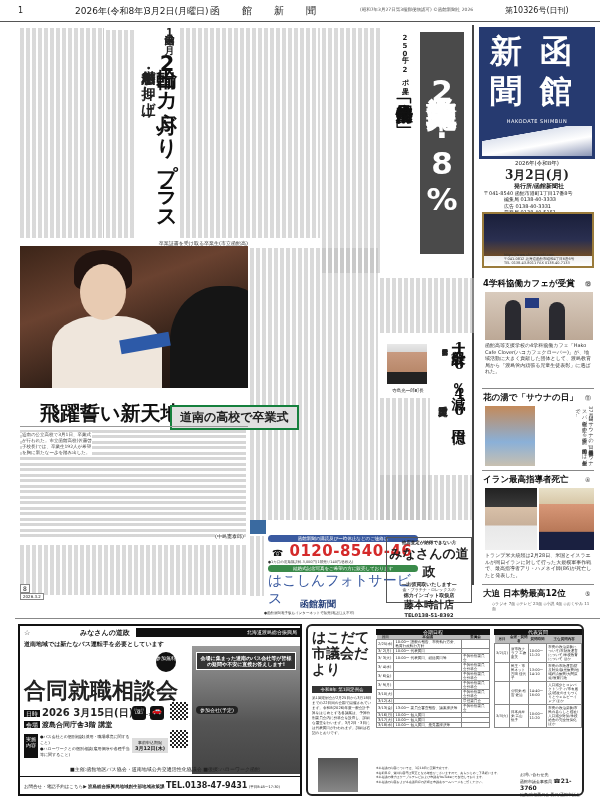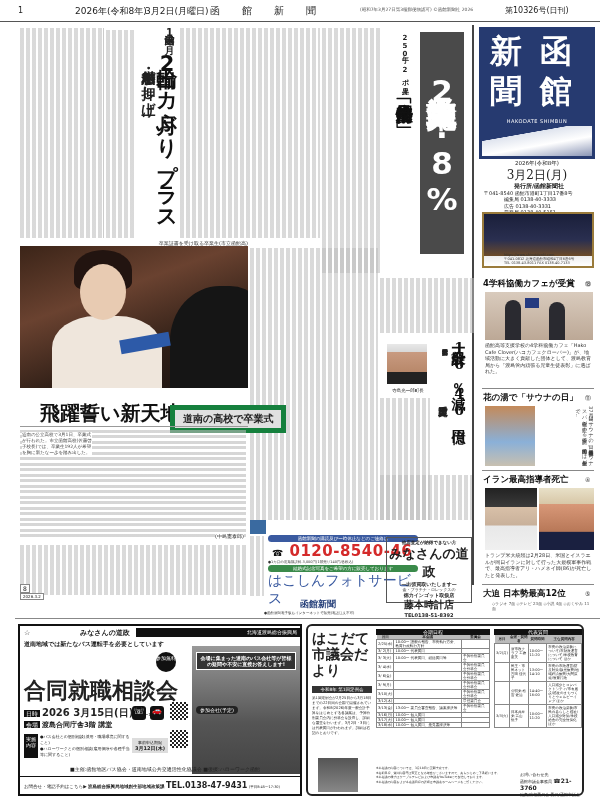--- a/index.html
+++ b/index.html
@@ -58,21 +58,21 @@
 
 <div class="abs logo">
   <span class="k" style="left:8px;top:4px">新</span>
   <span class="k" style="left:58px;top:4px">函</span>
   <span class="k" style="left:8px;top:44px">聞</span>
   <span class="k" style="left:58px;top:44px">館</span>
   <span class="en">HAKODATE SHIMBUN</span>
   <div class="mtn"></div>
 </div>
 <div class="abs" style="left:480px;top:160px;width:114px;text-align:center;font-size:5.5px">2026年(令和8年)</div>
-<div class="abs" style="left:480px;top:167px;width:114px;text-align:center;font-family:'DejaVu Serif',serif;font-weight:normal;font-size:12px">3月2日(月)</div>
+<div class="abs" style="left:480px;top:167px;width:114px;text-align:center;font-family:'DejaVu Serif',serif;font-weight:bold;font-size:12px">3月2日(月)</div>
 <div class="abs" style="left:484px;top:183px;width:110px;font-size:5px;line-height:6.5px">
   <div style="text-align:center;font-weight:bold;font-size:6px">発行所/函館新聞社</div>
   <div>〒041-8540 函館市港町1丁目17番8号</div>
   <div style="padding-left:20px">編集局 0138-40-3333</div>
   <div style="padding-left:20px">広告 0138-40-3331</div>
   <div style="padding-left:20px">営業局 0138-40-5151</div>
   <div style="padding-left:20px">販売事業部 0138-40-4141</div>
 </div>
 
 <div class="abs" style="left:482px;top:212px;width:112px;height:56px;border:2px solid #9a7b3b;background:linear-gradient(180deg,#1a1f3a 0%,#2a2f50 50%,#6a4a2a 80%,#eee 81%,#fff 100%)">
@@ -120,21 +120,21 @@
 <div class="abs filler" style="left:380px;top:278px;width:96px;height:55px"></div>
 <div class="abs" style="left:387px;top:344px;width:40px;height:40px;background:linear-gradient(180deg,#e8e8e8 0%,#d8d8d8 20%,#c89a80 21%,#b8886a 70%,#222 71%)"></div>
 <div class="abs" style="left:383px;top:388px;width:50px;font-size:4.5px;text-align:center">寺島光一郎町長</div>
 <div class="abs vtext" style="left:450px;top:340px;font-family:'DejaVu Serif',serif;font-weight:900;font-size:14px;color:#111">一般会計16％減46億円</div>
 <div class="abs vtext" style="left:440px;top:344px;font-size:6px;font-weight:bold">乙部町予算案</div>
 <div class="abs vtext" style="left:436px;top:400px;font-family:'DejaVu Serif',serif;font-weight:bold;font-size:9px">大型建設完了で</div>
 <div class="abs filler" style="left:380px;top:398px;width:50px;height:122px"></div>
 <div class="abs filler" style="left:380px;top:475px;width:92px;height:45px"></div>
 
 <div class="abs" style="left:40px;top:400px;font-weight:900;font-size:20px;color:#111">飛躍誓い新天地へ</div>
-<div class="abs" style="left:170px;top:405px;background:#e0e0e0;border:5px solid #15803d;padding:2px 8px;font-weight:bold;font-size:10px">道南の高校で卒業式</div>
+<div class="abs" style="left:170px;top:405px;background:#e0e0e0;border:2px solid #15803d;padding:2px 8px;font-weight:bold;font-size:12px">道南の高校で卒業式</div>
 <div class="abs" style="left:20px;top:426px;width:228px;height:1px;background:#999"></div>
 <div class="abs hfiller" style="left:20px;top:430px;width:226px;height:110px"></div>
 <div class="abs" style="left:22px;top:432px;width:70px;font-size:4.5px;line-height:6px;color:#444;background:#fff">道南の公立高校で3月1日、卒業式が行われた。市立函館高校(佐藤啓子校長)では、卒業生192人が希望を胸に新たな一歩を踏み出した。</div>
 <div class="abs" style="left:215px;top:533px;font-size:5px;background:#fff">(中島憲泰郎)</div>
 
 <div class="abs filler" style="left:20px;top:545px;width:228px;height:50px"></div>
 <div class="abs" style="left:20px;top:584px;font-size:6px;border:1px solid #888;padding:0 2px;background:#fff">8</div>
 <div class="abs" style="left:20px;top:593px;font-size:4px;border:1px solid #888;padding:0 2px;background:#fff">2026.3.2</div>
 
 <div class="abs" style="left:250px;top:520px;width:16px;height:14px;background:#3a6aa0"></div>
@@ -185,21 +185,21 @@
     <div>事前申込期限</div>
     <div style="font-size:5px;font-weight:bold">3月12日(木)</div>
   </div>
   <div style="position:absolute;left:150px;top:104px;width:18px;height:18px;background:repeating-conic-gradient(#222 0 25%,#fff 0 50%) 0 0/4px 4px"></div>
   <div style="position:absolute;left:50px;top:140px;font-size:5px">■主催:函館地区バス協会・道南地域公共交通活性化協議会 ■後援:ハローワーク函館</div>
   <div style="position:absolute;left:0;top:150px;width:280px;height:1px;background:#111"></div>
   <div style="position:absolute;left:4px;top:155px;font-size:4.5px;white-space:nowrap"><span>お問合せ・電話予約はこちら▶</span> <b>渡島総合振興局地域創生部地域政策課</b> <b style="font-size:8px">TEL.0138-47-9431</b> <span style="font-size:3.5px">(平日8:45〜17:30)</span></div>
 </div>
 
 <div class="abs" style="left:306px;top:624px;width:278px;height:172px;border:2px solid #222;border-radius:6px">
-  <div style="position:absolute;left:4px;top:4px;width:60px;font-family:Liberation Sans, sans-serif;font-size:14px;line-height:16px;font-weight:bold">はこだて市議会だより</div>
+  <div style="position:absolute;left:4px;top:4px;width:60px;font-family:Liberation Serif, serif;font-size:14px;line-height:16px;font-weight:bold">はこだて市議会だより</div>
   <div style="position:absolute;left:4px;top:60px;width:60px;background:#333;color:#fff;font-size:4.5px;text-align:center;padding:1px">令和8年 第1回定例会</div>
   <div style="position:absolute;left:4px;top:70px;width:60px;font-size:3.6px;line-height:5px">第1回定例会が2月25日から3月18日までの22日間の会期で開催されています。令和8(2026)年度一般会計予算をはじめとする各議案は、予算特別委員会内に分科会を設置し、詳細な審査を行います。3月2日・3日には代表質問が行われます。詳細は右記のとおりです。</div>
   <div style="position:absolute;left:10px;top:132px;width:40px;height:34px;background:linear-gradient(180deg,#555,#888)"></div>
   <div style="position:absolute;left:68px;top:3px;width:114px">
     <div style="background:#111;color:#fff;font-size:5px;text-align:center">会期日程</div>
     <table style="width:100%;font-size:3.6px">
       <tbody>
           <tr style="background:#bbb">
             <th>月日</th>
             <th>本会議</th>

